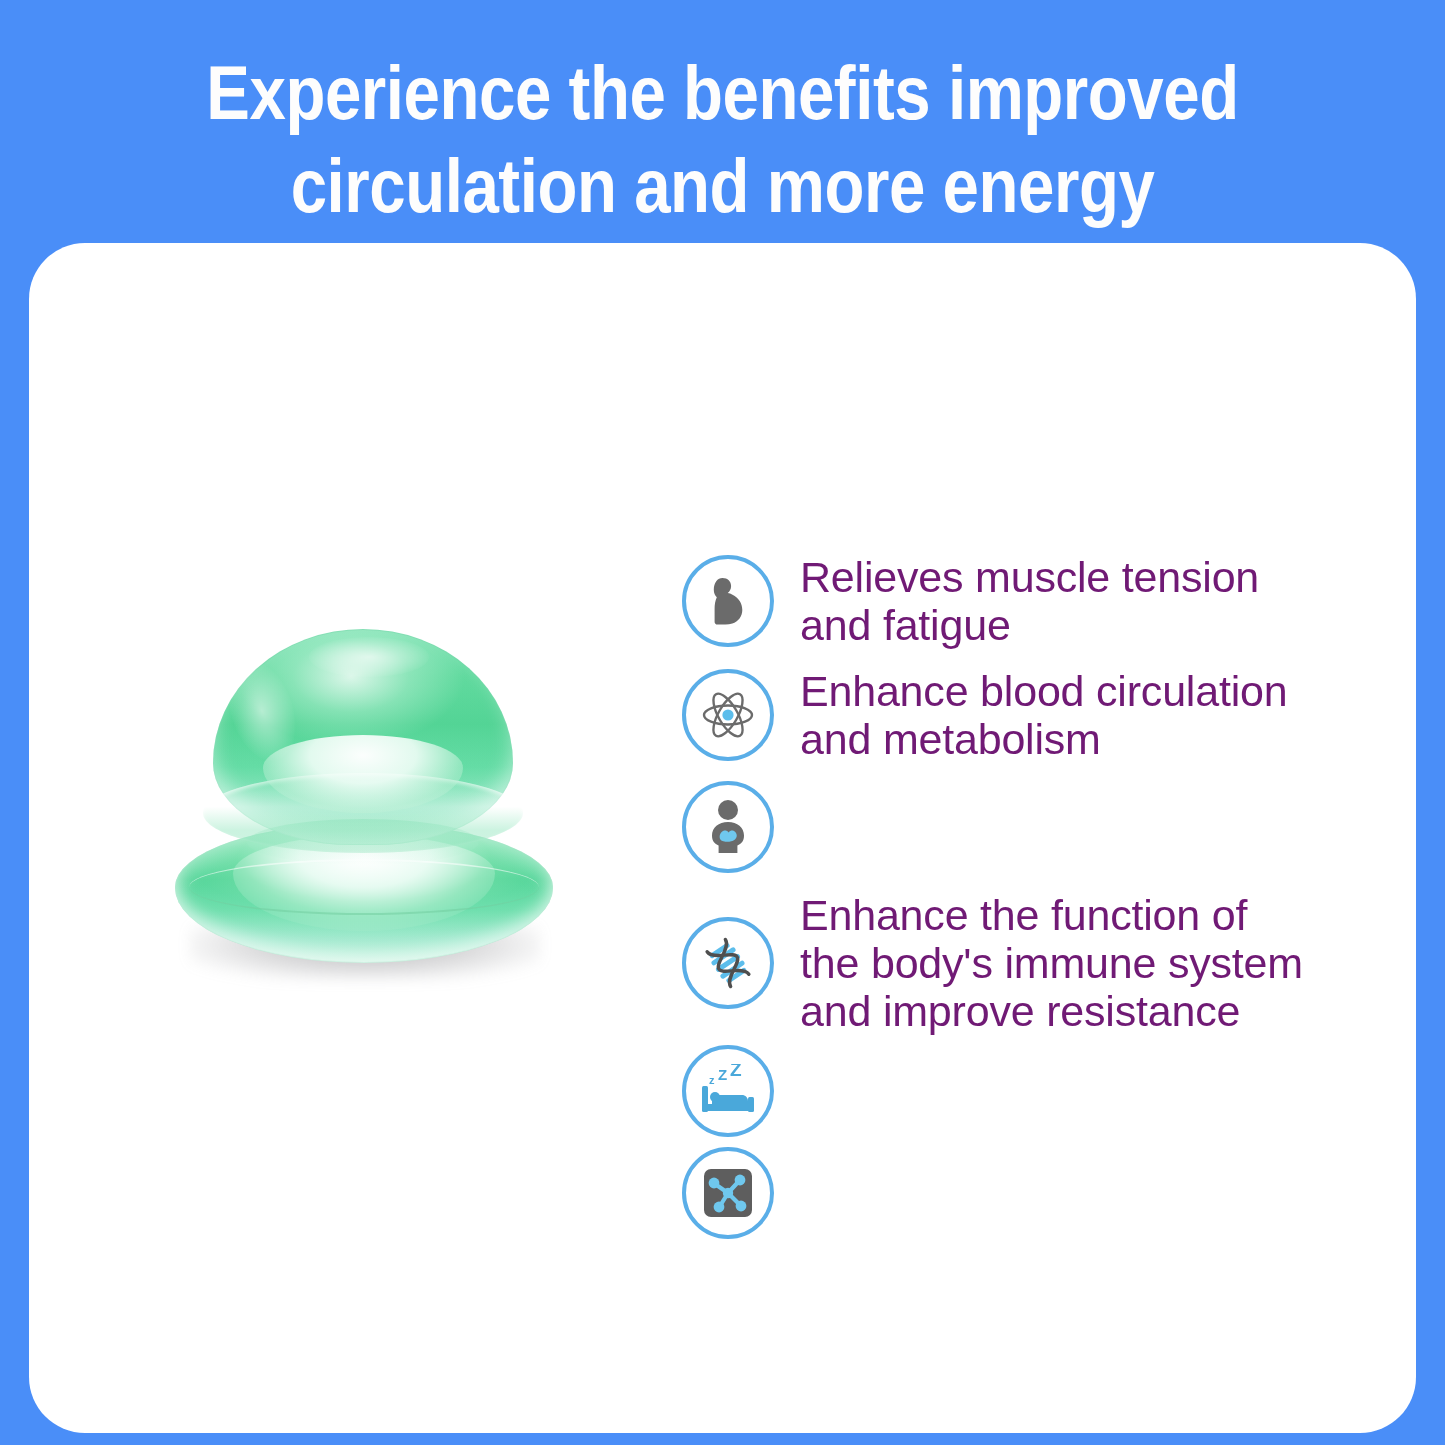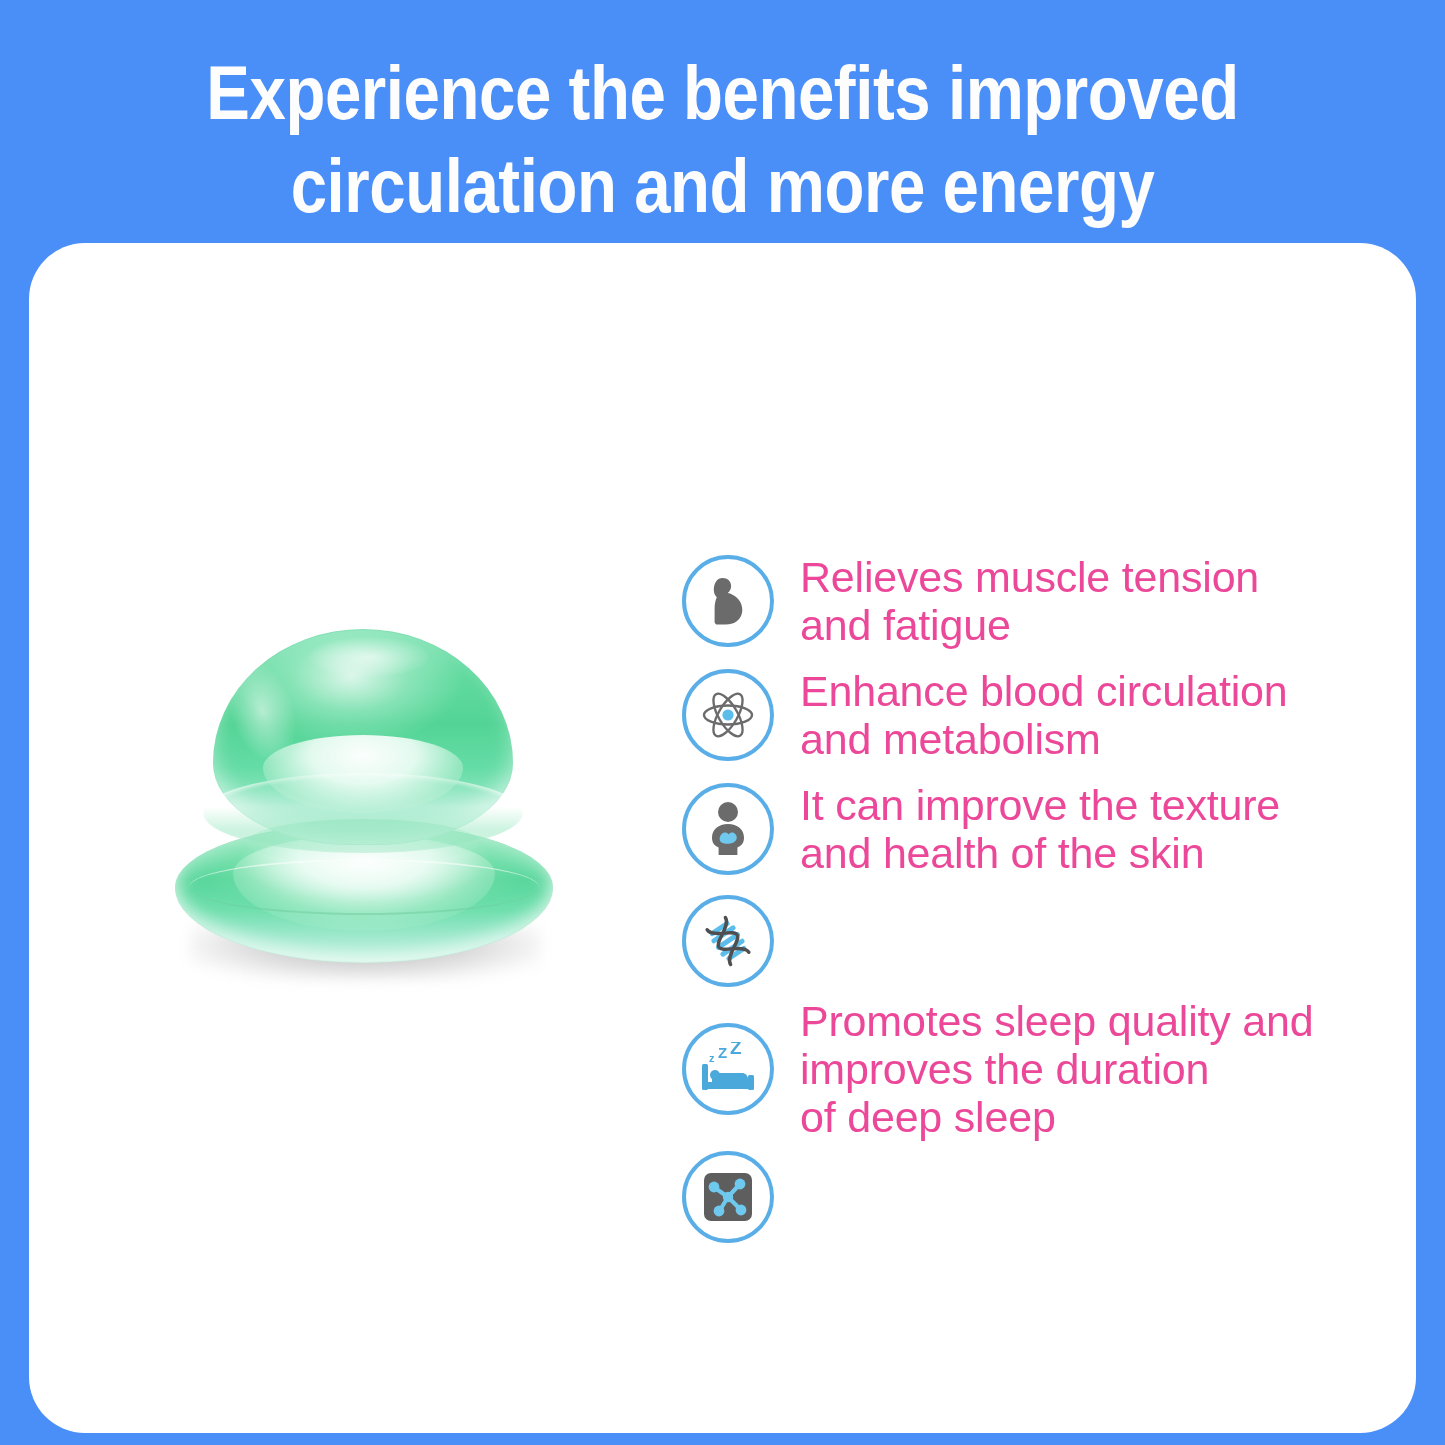--- a/index.html
+++ b/index.html
@@ -229,21 +229,21 @@
     border: 4px solid #5aaee8;
     box-sizing: border-box;
     display: flex;
     align-items: center;
     justify-content: center;
     background: #ffffff;
     margin-right: 26px;
   }
   .benefit-icon svg { display: block; }
   .benefit-text {
-    color: #ec4899;
+    color: #701a75;
     font-size: 43px;
     line-height: 48px;
     font-weight: 400;
     white-space: pre-line;
     letter-spacing: -0.2px;
   }
   .row-tall  { margin-bottom: 10px; }
 </style>
 </head>
 <body>
@@ -302,22 +302,20 @@
     <div class="benefit-row">
       <div class="benefit-icon">
         <span>
           <svg width="46" height="56" viewBox="0 0 46 56">
             <circle cx="23" cy="11" r="10" fill="#6b6b6b"></circle>
             <path fill="#6b6b6b" d="M23 23c9.4 0 16 5.6 16 13.6 0 5.4-2.6 8.6-6.6 9.9V54H13.6v-7.5C9.6 45.2 7 42 7 36.6 7 28.6 13.6 23 23 23z"></path>
             <path fill="#6fc8ee" d="M16.4 33.2c2.1-2.4 5.4-2.3 7.2 .2 1.9-2.4 5-2.4 6.9-.2 2 2.3 1.6 5.6-.9 7.5-2.3 1.7-5.6 2.3-9.1 2-3.2-.3-5-1.2-5.6-3.1-.6-2.1-.2-4.5 1.5-6.4z"></path>
           </svg>
         </span>
       </div>
-      <div class="benefit-text">It can improve the texture
-and health of the skin</div>
     </div>
 
     <div class="benefit-row row-tall">
       <div class="benefit-icon">
         <span>
           <svg width="54" height="54" viewBox="0 0 54 54">
             <g transform="rotate(-34 27 27)">
               <g stroke="#5cbdeb" stroke-width="5" stroke-linecap="round">
                 <line x1="18" y1="12" x2="36" y2="12"></line>
                 <line x1="15.5" y1="19" x2="38.5" y2="19"></line>
@@ -326,42 +324,42 @@
                 <line x1="18" y1="42" x2="36" y2="42"></line>
               </g>
               <g fill="none" stroke="#4f4f4f" stroke-width="3.4" stroke-linecap="round">
                 <path d="M16 6 C16 16, 38 20, 38 27 C38 34, 16 38, 16 48"></path>
                 <path d="M38 6 C38 16, 16 20, 16 27 C16 34, 38 38, 38 48"></path>
               </g>
             </g>
           </svg>
         </span>
       </div>
+      <div class="benefit-text">Enhance the function of
+the body's immune system
+and improve resistance</div>
     </div>
 
     <div class="benefit-row row-tall">
       <div class="benefit-icon">
         <span>
           <svg width="60" height="54" viewBox="0 0 60 54">
             <g fill="#4aa8da">
               <text x="11" y="20" font-family="'Liberation Sans', sans-serif" font-size="11" font-weight="700">z</text>
               <text x="20" y="16" font-family="'Liberation Sans', sans-serif" font-size="15" font-weight="700">Z</text>
               <text x="32" y="12" font-family="'Liberation Sans', sans-serif" font-size="19" font-weight="700">Z</text>
               <rect x="4" y="22" width="6" height="26" rx="1.5"></rect>
               <rect x="50" y="33" width="6" height="15" rx="1.5"></rect>
               <rect x="4" y="40" width="52" height="7" rx="2"></rect>
               <path d="M14 31h30c3.3 0 6 2.7 6 6v3H14z"></path>
               <circle cx="17" cy="33" r="5"></circle>
             </g>
           </svg>
         </span>
       </div>
-      <div class="benefit-text">Promotes sleep quality and
-improves the duration
-of deep sleep</div>
     </div>
 
     <div class="benefit-row row-tall">
       <div class="benefit-icon">
         <span>
           <svg width="54" height="54" viewBox="0 0 54 54">
             <rect x="3" y="3" width="48" height="48" rx="7" fill="#5e5e5e"></rect>
             <g stroke="#6fc8ee" stroke-width="4.2" stroke-linecap="round">
               <line x1="27" y1="27" x2="14" y2="18"></line>
               <line x1="27" y1="27" x2="38" y2="15"></line>

